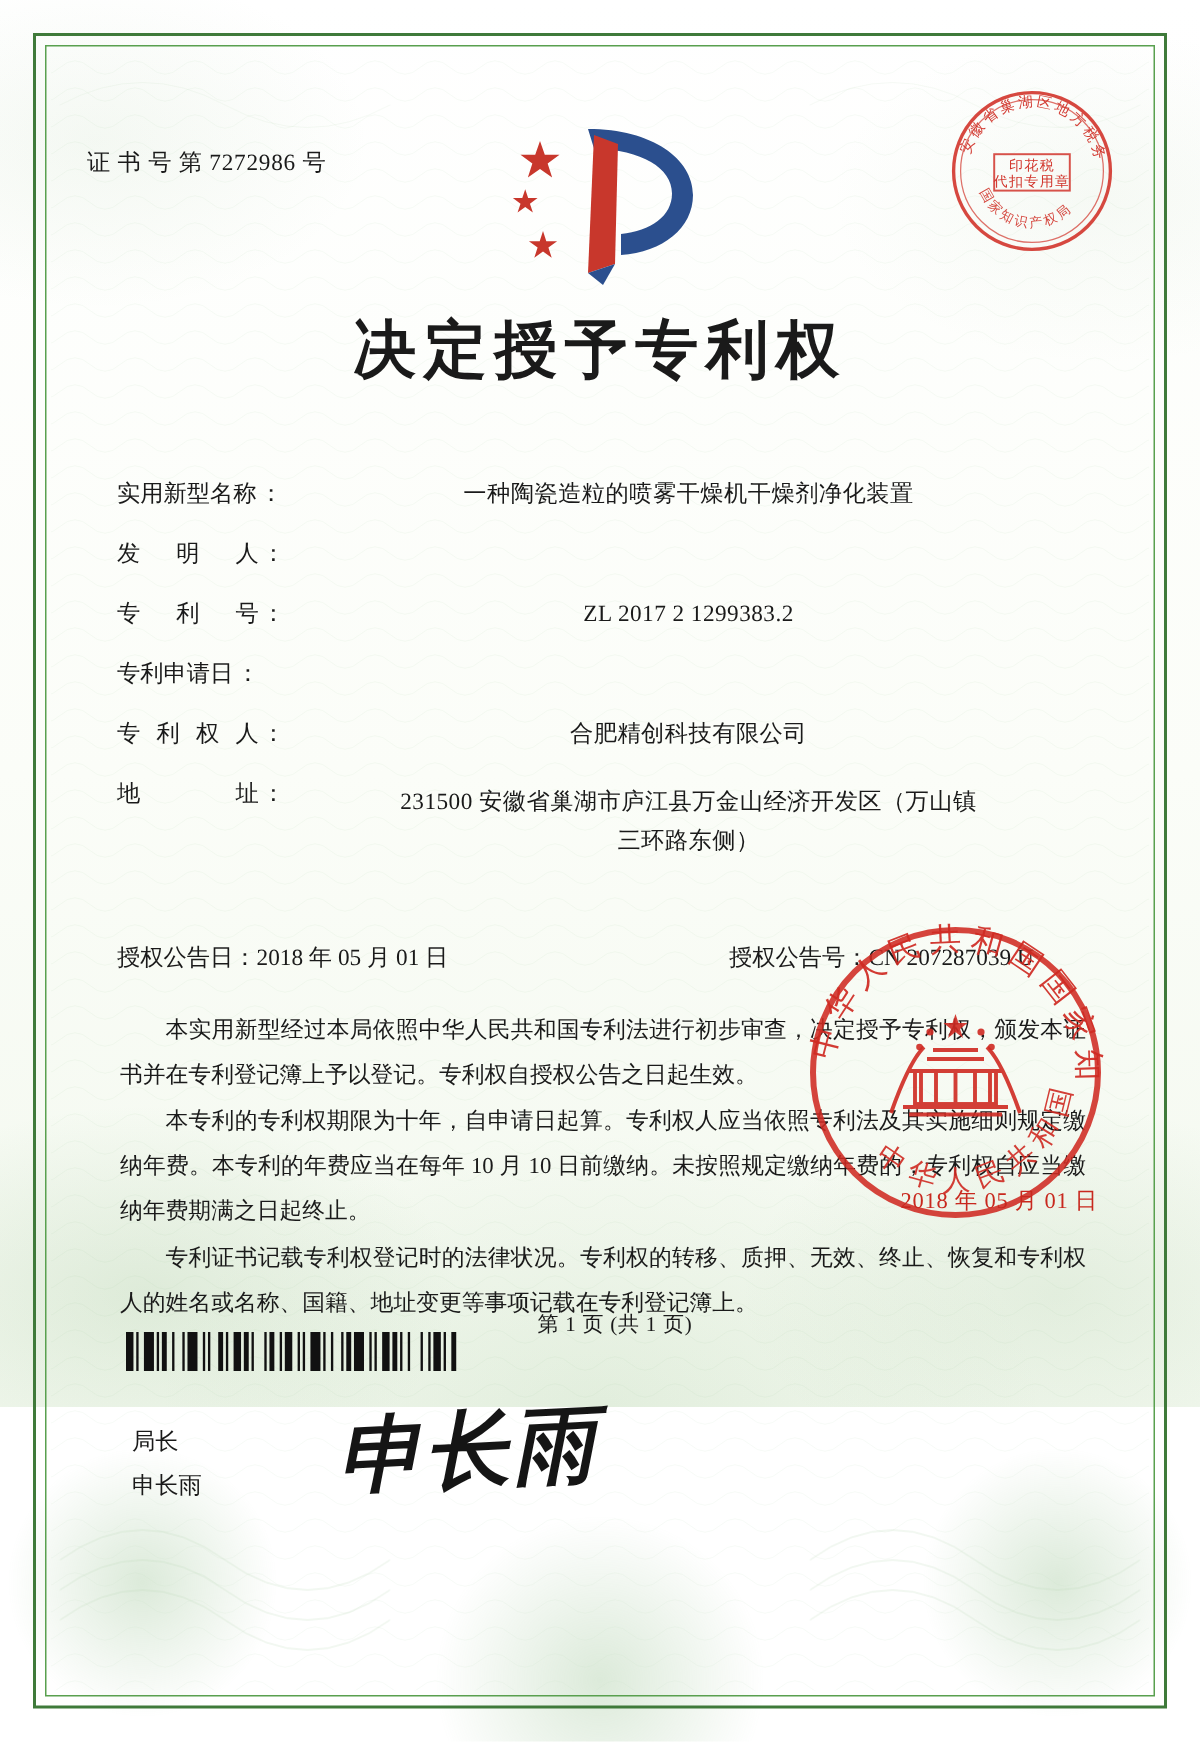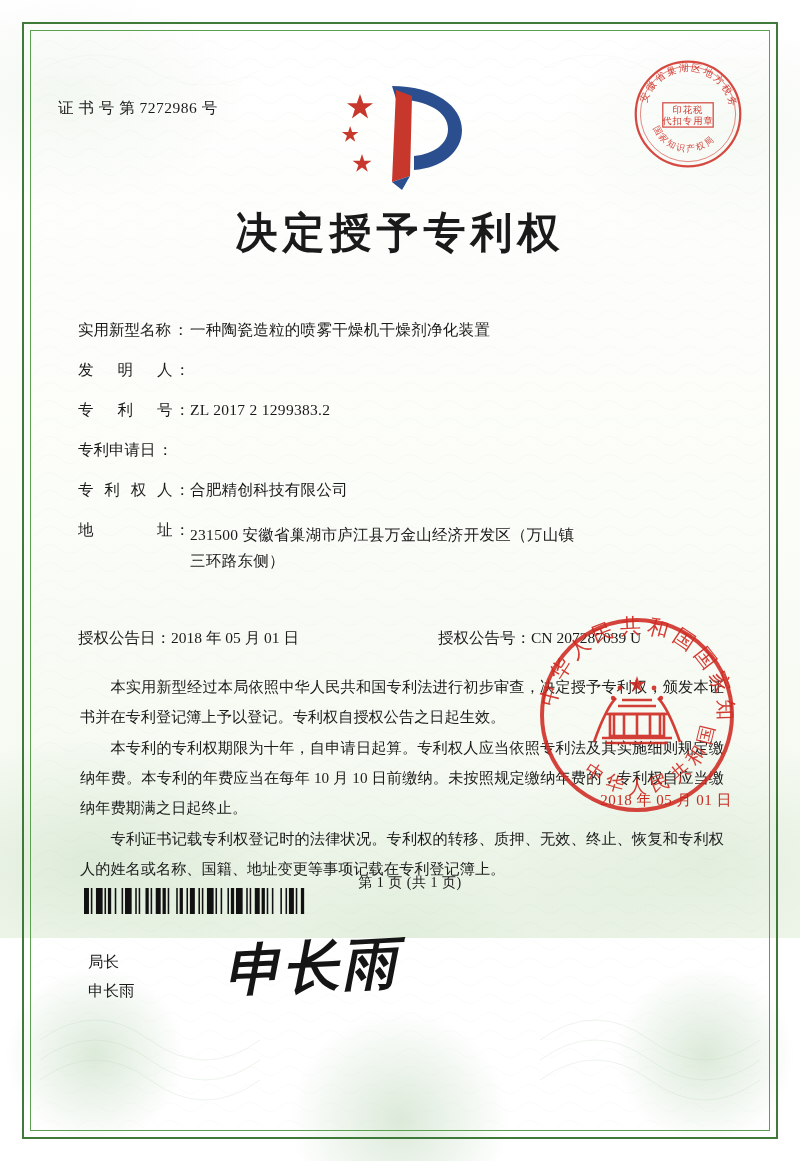--- a/index.html
+++ b/index.html
@@ -101,36 +101,38 @@
     display: flex;
     justify-content: flex-start;
     white-space: nowrap;
   }
   .field-label .colon {
     margin-left: 2px;
   }
   .field-value {
     flex: 1 1 auto;
     letter-spacing: 0.3px;
+    text-align: center;
   }
   .field-value.addr {
     line-height: 1.65;
   }
   .label-spread {
     display: inline-flex;
     justify-content: space-between;
     width: 96px;
   }
 
   .grant-row {
     position: absolute;
     left: 78px; top: 628px;
     width: 650px;
     font-size: 15.5px;
     display: flex;
+    gap: 48px;
   }
   .grant-row .g-left { width: 360px; }
   .grant-row .g-right { }
 
   
   .paras {
     position: absolute;
     left: 80px; top: 672px;
     width: 644px;
     font-size: 15.2px;

